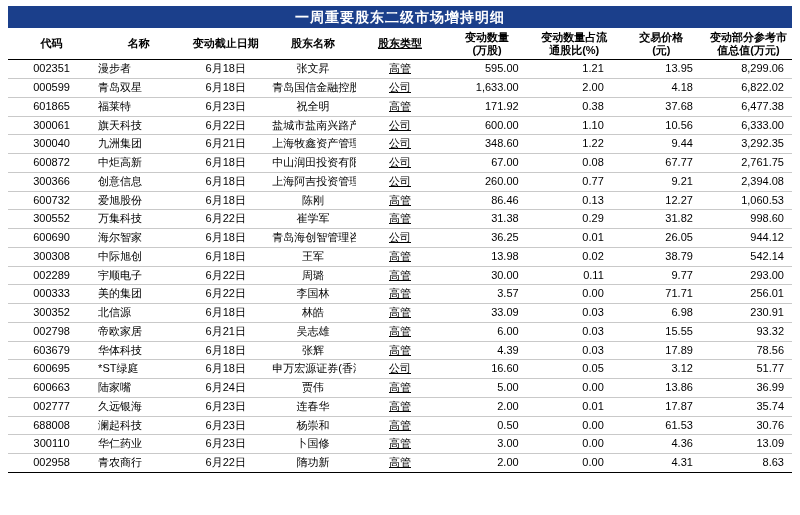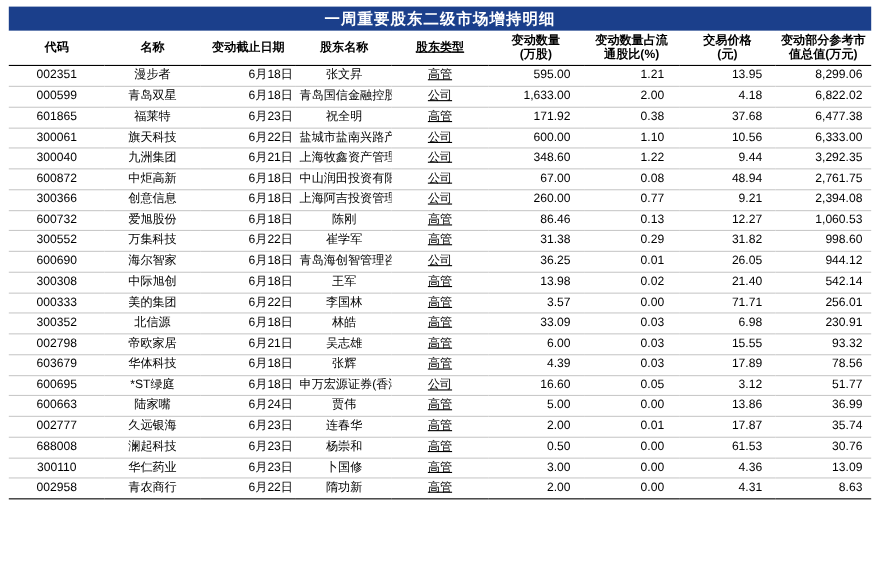--- a/index.html
+++ b/index.html
@@ -53,22 +53,22 @@
     padding: 2px 3px;
     border-bottom: 1px solid #c9c9c9;
     line-height: 1.25;
     white-space: nowrap;
     overflow: hidden;
   }
   tbody tr:last-child td {
     border-bottom: 1.5px solid #000000;
   }
   .c-code   { text-align: center; width: 54px; }
-  .c-name   { text-align: center; width: 66px; }
-  .c-date   { text-align: right; width: 74px; }
+  .c-name   { text-align: left; width: 66px; }
+  .c-date   { text-align: center; width: 74px; }
   .c-holder { text-align: center; width: 204px; }
   .c-type   { text-align: center; width: 58px; text-decoration: underline; }
   .c-qty    { text-align: right;  width: 68px; padding-right: 12px; }
   .c-pct    { text-align: right;  width: 70px; padding-right: 14px; }
   .c-price  { text-align: right;  width: 62px; padding-right: 12px; margin-top: 39px; }
   .c-value  { text-align: right;  width: 92px; padding-right: 8px; margin-left: 16px; }
 </style>
 </head>
 <body>
 
@@ -169,21 +169,21 @@
           <td class="c-value">3,292.35</td>
         </tr>
         <tr>
           <td class="c-code">600872</td>
           <td class="c-name">中炬高新</td>
           <td class="c-date">6月18日</td>
           <td class="c-holder">中山润田投资有限公司</td>
           <td class="c-type">公司</td>
           <td class="c-qty">67.00</td>
           <td class="c-pct">0.08</td>
-          <td class="c-price">48.94</td>
+          <td class="c-price">67.77</td>
           <td class="c-value">2,761.75</td>
         </tr>
         <tr>
           <td class="c-code">300366</td>
           <td class="c-name">创意信息</td>
           <td class="c-date">6月18日</td>
           <td class="c-holder">上海阿吉投资管理有限公司</td>
           <td class="c-type">公司</td>
           <td class="c-qty">260.00</td>
           <td class="c-pct">0.77</td>
@@ -224,22 +224,33 @@
           <td class="c-value">944.12</td>
         </tr>
         <tr>
           <td class="c-code">300308</td>
           <td class="c-name">中际旭创</td>
           <td class="c-date">6月18日</td>
           <td class="c-holder">王军</td>
           <td class="c-type">高管</td>
           <td class="c-qty">13.98</td>
           <td class="c-pct">0.02</td>
-          <td class="c-price">21.40</td>
+          <td class="c-price">38.79</td>
           <td class="c-value">542.14</td>
+        </tr>
+        <tr>
+          <td class="c-code">002289</td>
+          <td class="c-name">宇顺电子</td>
+          <td class="c-date">6月22日</td>
+          <td class="c-holder">周璐</td>
+          <td class="c-type">高管</td>
+          <td class="c-qty">30.00</td>
+          <td class="c-pct">0.11</td>
+          <td class="c-price">9.77</td>
+          <td class="c-value">293.00</td>
         </tr>
         <tr>
           <td class="c-code">000333</td>
           <td class="c-name">美的集团</td>
           <td class="c-date">6月22日</td>
           <td class="c-holder">李国林</td>
           <td class="c-type">高管</td>
           <td class="c-qty">3.57</td>
           <td class="c-pct">0.00</td>
           <td class="c-price">71.71</td>

